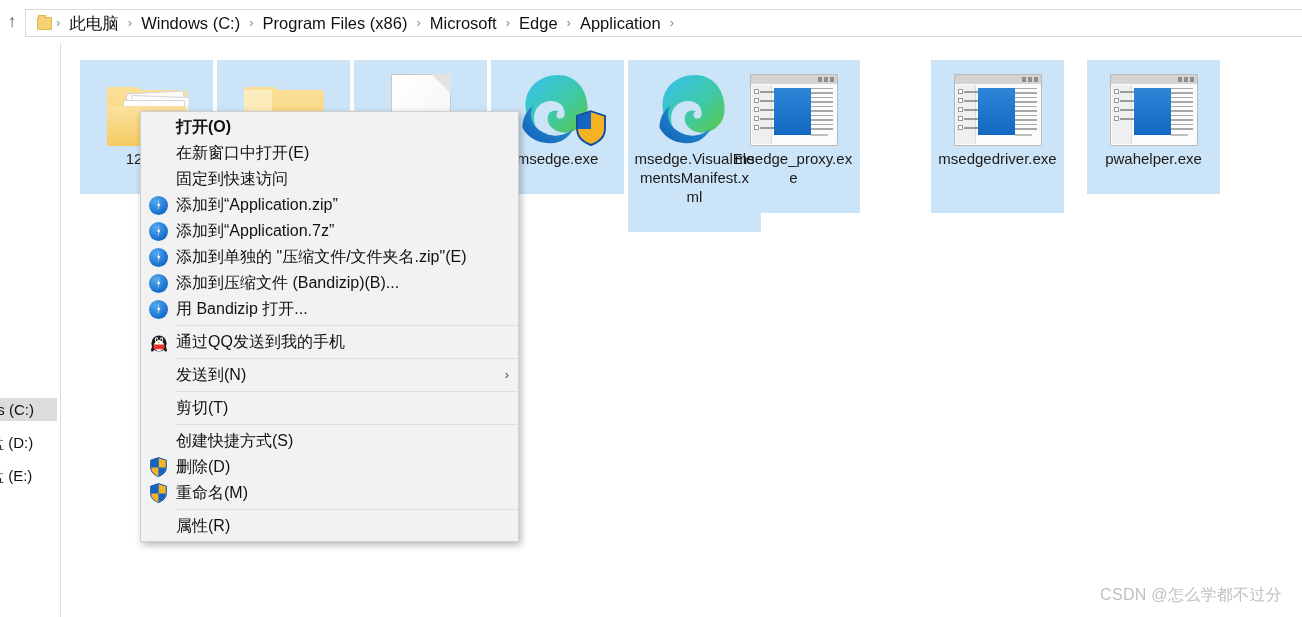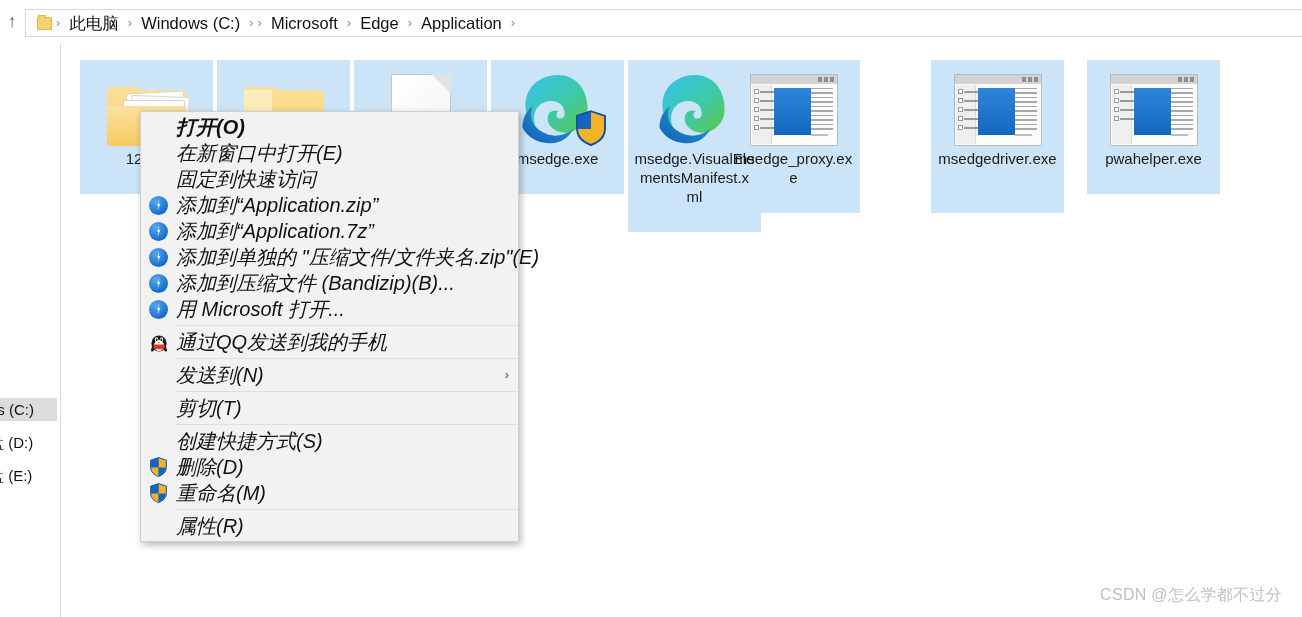--- a/index.html
+++ b/index.html
@@ -143,21 +143,21 @@
     padding:2px 0 2px 0;z-index:50;
   }
   .mi{
     position:relative;height:26px;line-height:26px;
     display:flex;align-items:center;cursor:default;
   }
   .mi .mi-icon{
     width:35px;height:26px;flex:none;display:flex;align-items:center;justify-content:center;
   }
   .mi .mi-label{
-    font-size:20px;color:#111;white-space:nowrap;flex:1;font-style:italic;
+    font-size:16px;color:#111;white-space:nowrap;flex:1;
   }
   .mi.bold .mi-label{font-weight:bold;}
   .mi.hl{background:#91c9f7;}
   .mi .mi-arrow{
     width:22px;font-size:13px;color:#4c4c4c;text-align:center;flex:none;
   }
   .msep{height:1px;background:#dedede;margin:3px 0 3px 35px;}
 
   
   .bz{width:19px;height:19px;border-radius:50%;
@@ -184,20 +184,21 @@
 
 <div id="addressbar">
   <div id="up-arrow">↑</div>
   <div id="crumbbox">
     <div class="crumb-folder"></div>
     <span class="crumb-sep">›</span>
     <span class="crumb">此电脑</span>
     <span class="crumb-sep">›</span>
     <span class="crumb">Windows (C:)</span>
     <span class="crumb-sep">›</span>
+    <span class="crumb">Program Files (x86)</span>
     <span class="crumb-sep">›</span>
     <span class="crumb">Microsoft</span>
     <span class="crumb-sep">›</span>
     <span class="crumb">Edge</span>
     <span class="crumb-sep">›</span>
     <span class="crumb">Application</span>
     <span class="crumb-sep">›</span>
   </div>
 </div>
 
@@ -416,21 +417,21 @@
     <span class="mi-icon">
         <span class="bz"></span>
       </span>
     <span class="mi-label">添加到压缩文件 (Bandizip)(B)...</span>
   </div>
 
   <div class="mi">
     <span class="mi-icon">
         <span class="bz"></span>
       </span>
-    <span class="mi-label">用 Microsoft 打开...</span>
+    <span class="mi-label">用 Bandizip 打开...</span>
   </div>
 
   <div class="msep"></div>
 
   <div class="mi">
     <span class="mi-icon">
       <span class="qq">
         <svg width="20" height="21" viewBox="0 0 20 21">
           <ellipse cx="10" cy="11.5" rx="7.6" ry="8" fill="#1a1a1a"></ellipse>
           <ellipse cx="10" cy="13.6" rx="5" ry="5.6" fill="#ffffff"></ellipse>

